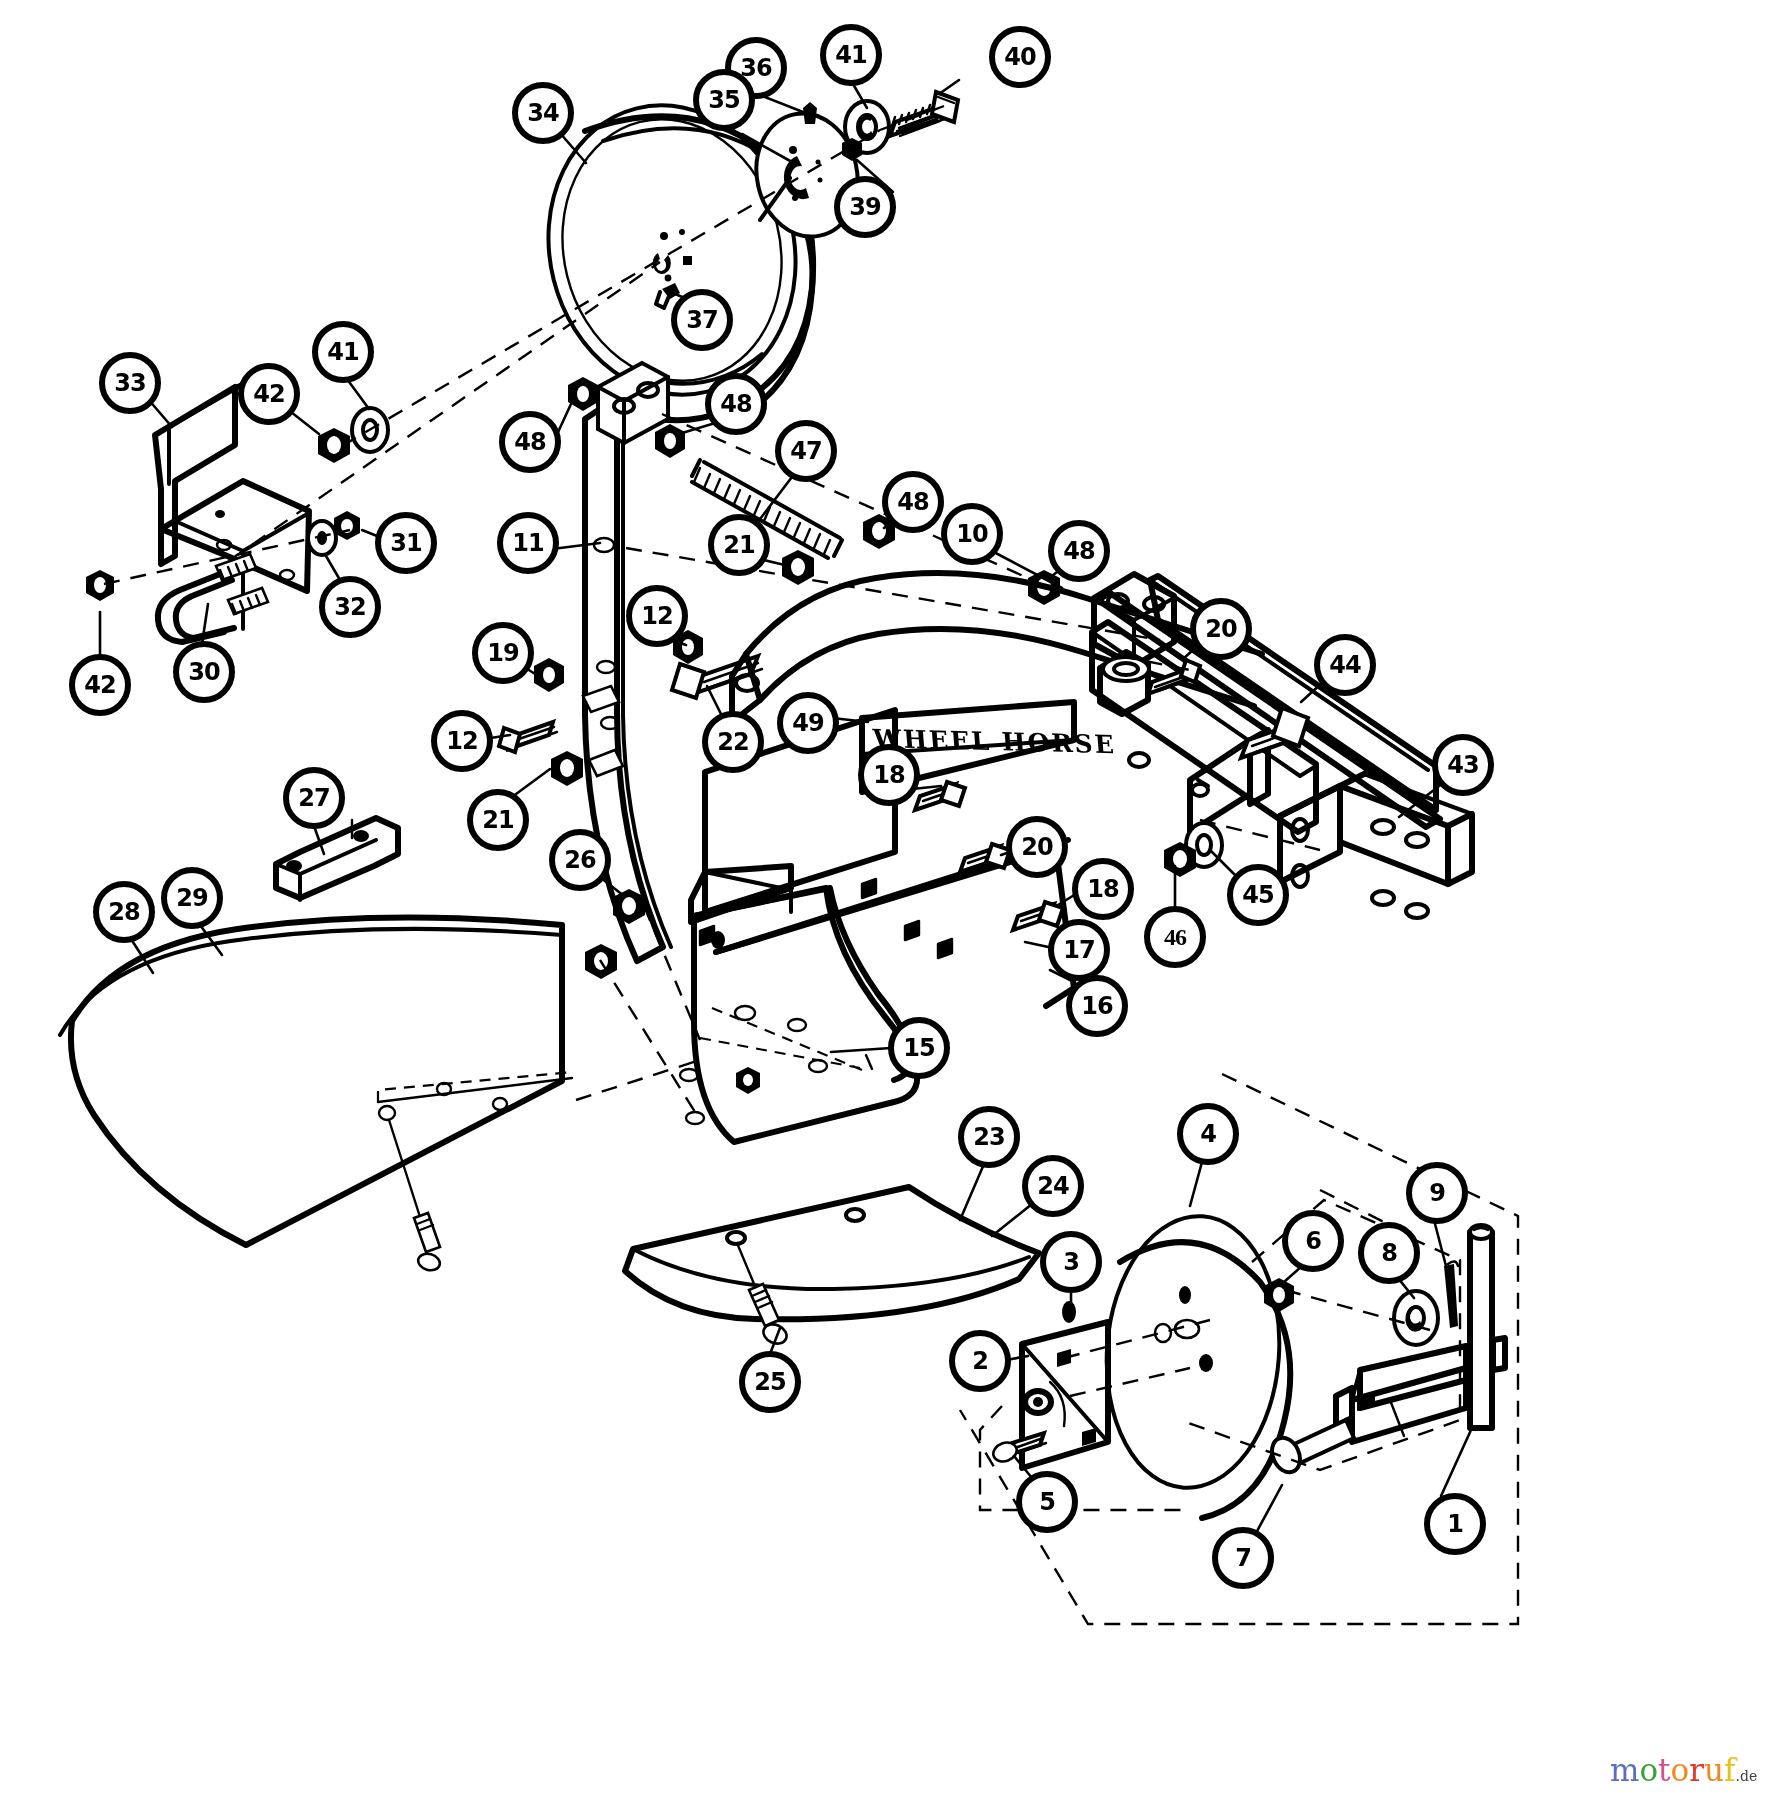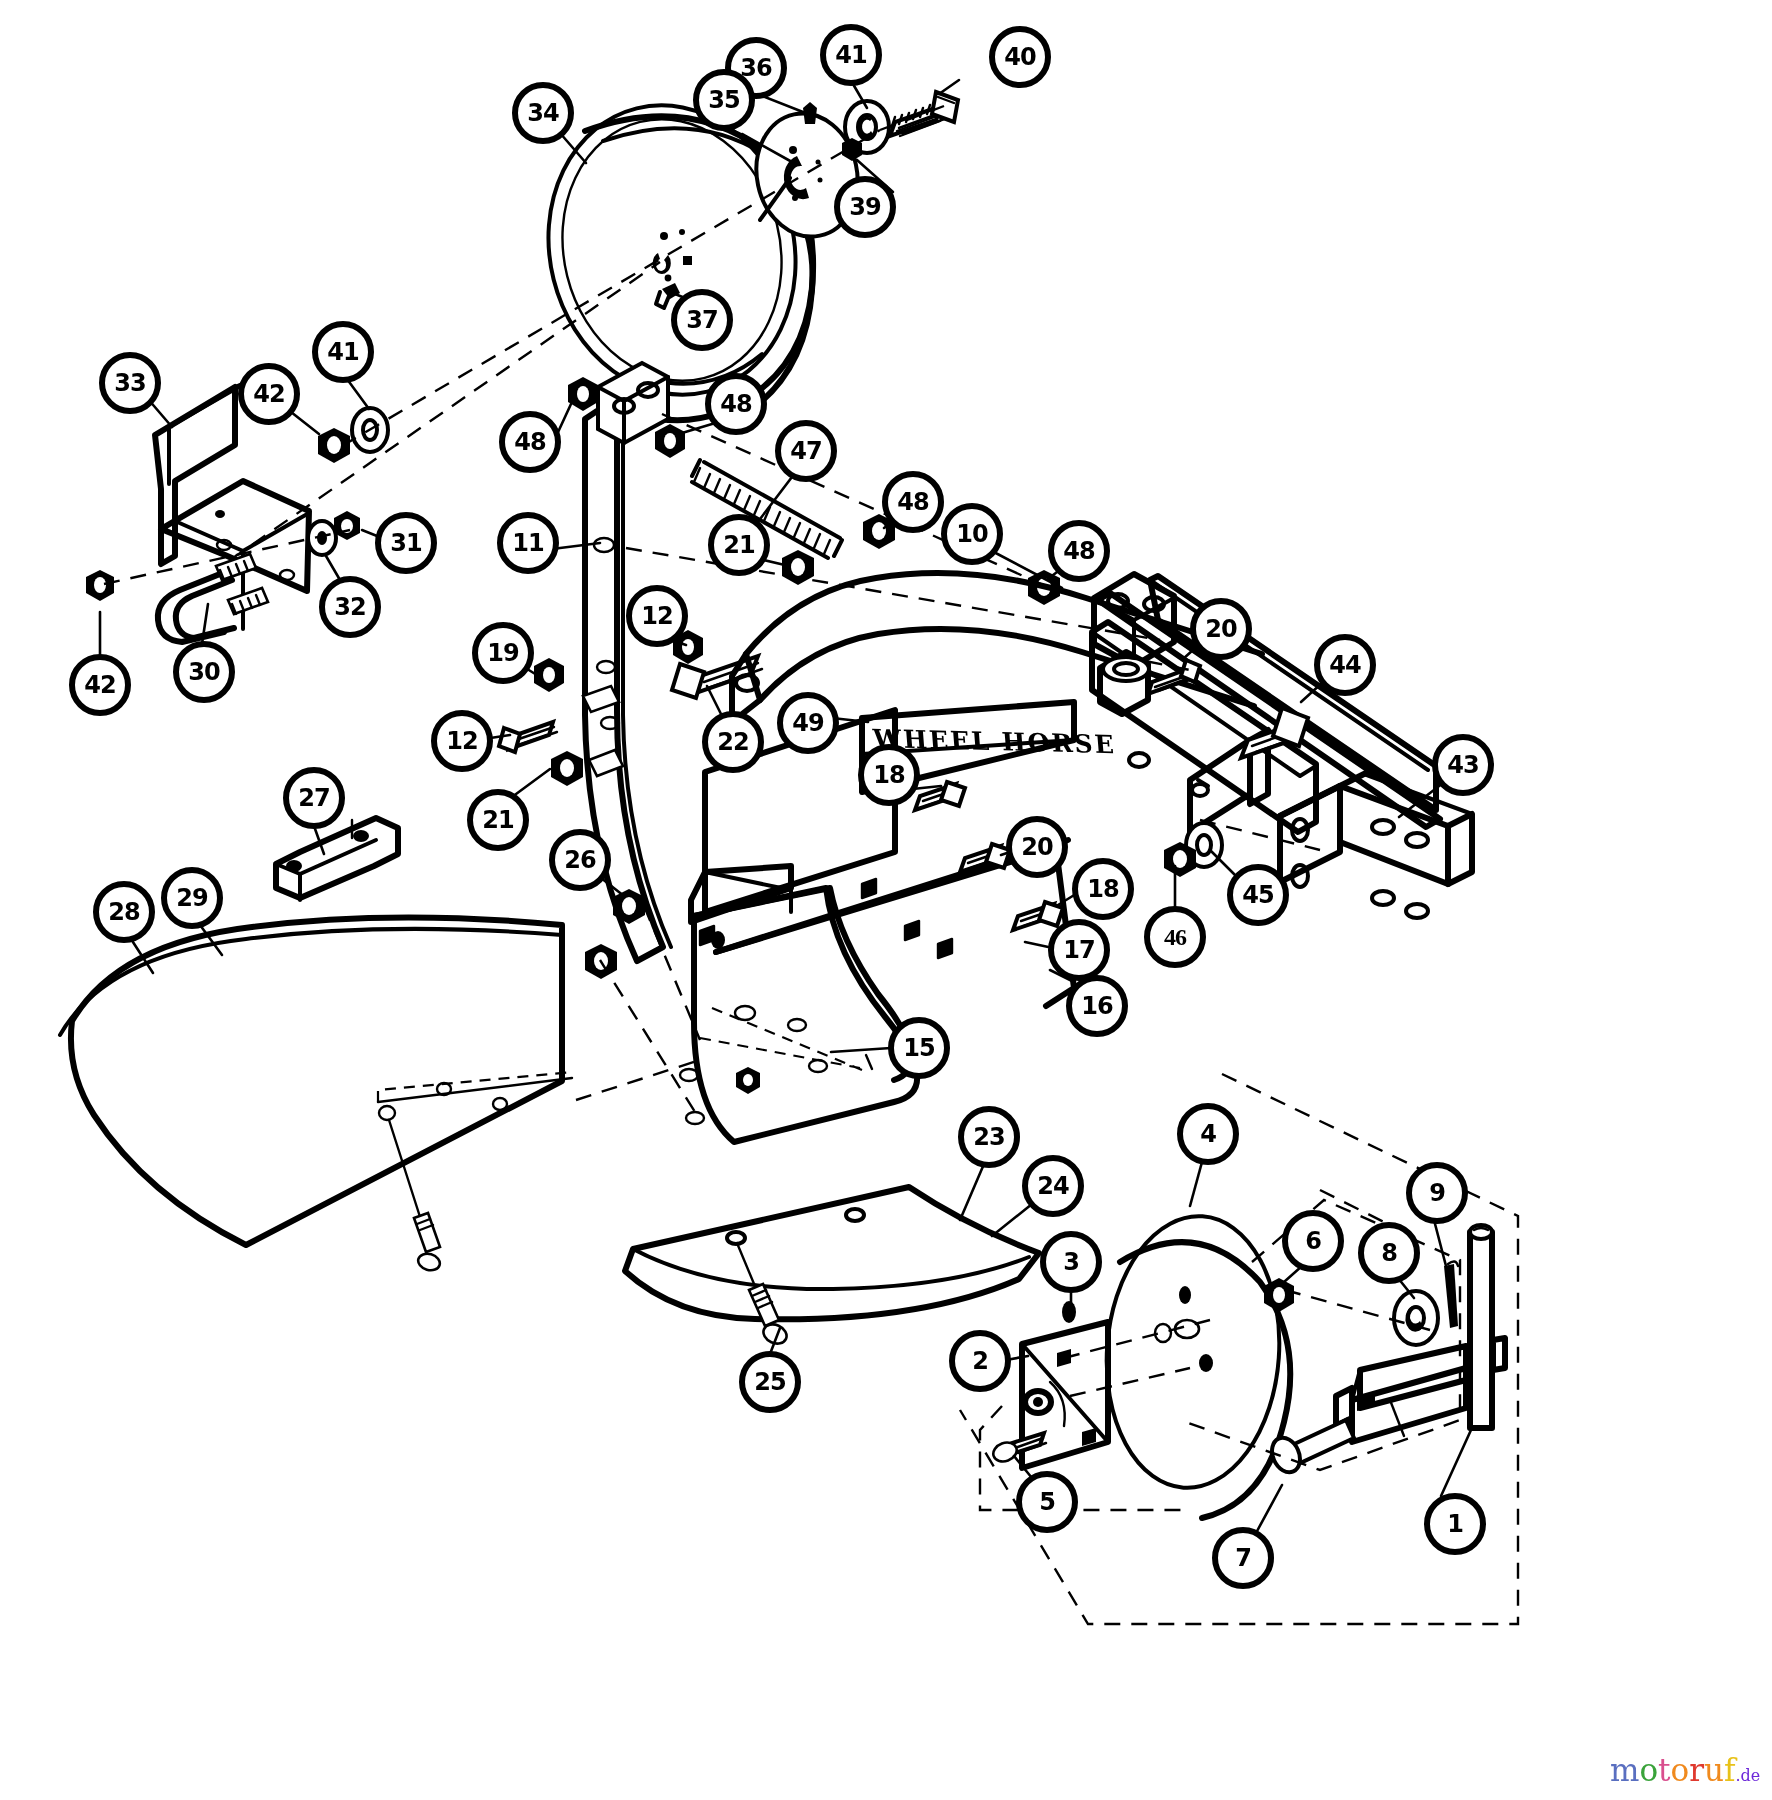--- a/index.html
+++ b/index.html
@@ -7,21 +7,21 @@
   #page{position:relative;width:1772px;height:1800px;background:#ffffff;overflow:hidden;}
   #art{position:absolute;left:0;top:0;width:1772px;height:1800px;}
   .callout{position:absolute;transform:translate(-50%,-50%);
     width:62px;height:62px;border-radius:50%;border:6px solid #000;background:#fff;
     display:flex;align-items:center;justify-content:center;
     font-family:"DejaVu Sans",sans-serif;font-weight:bold;font-size:24px;color:#000;
     letter-spacing:-1px;box-sizing:border-box;z-index:40;}
   .wm{position:absolute;font-family:"DejaVu Serif",serif;font-size:31px;font-weight:normal;
       letter-spacing:0px;z-index:50;white-space:nowrap;}
   .wm span{display:inline;}
-  .wm .de{font-size:16px;color:#6d28d9;}
+  .wm .de{font-size:14px;color:#404040;}
   .badge-text{position:absolute;z-index:35;font-family:"DejaVu Serif",serif;font-weight:bold;
       font-size:25px;color:#000;letter-spacing:2px;white-space:nowrap;
       transform-origin:left top;}
 </style>
 </head>
 <body>
 
 <div id="page">
 
   <svg id="art" viewBox="0 0 1772 1800" xmlns="http://www.w3.org/2000/svg">

